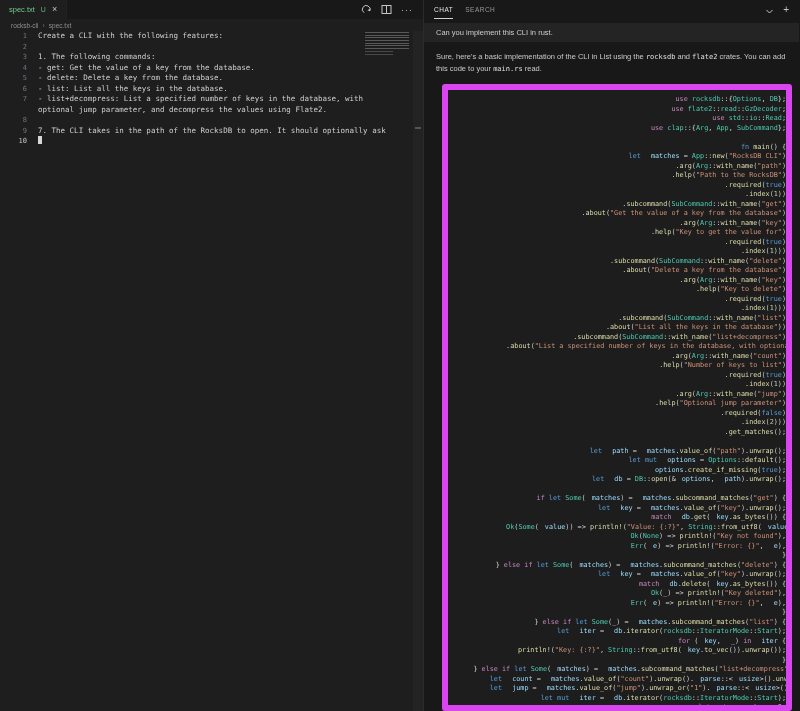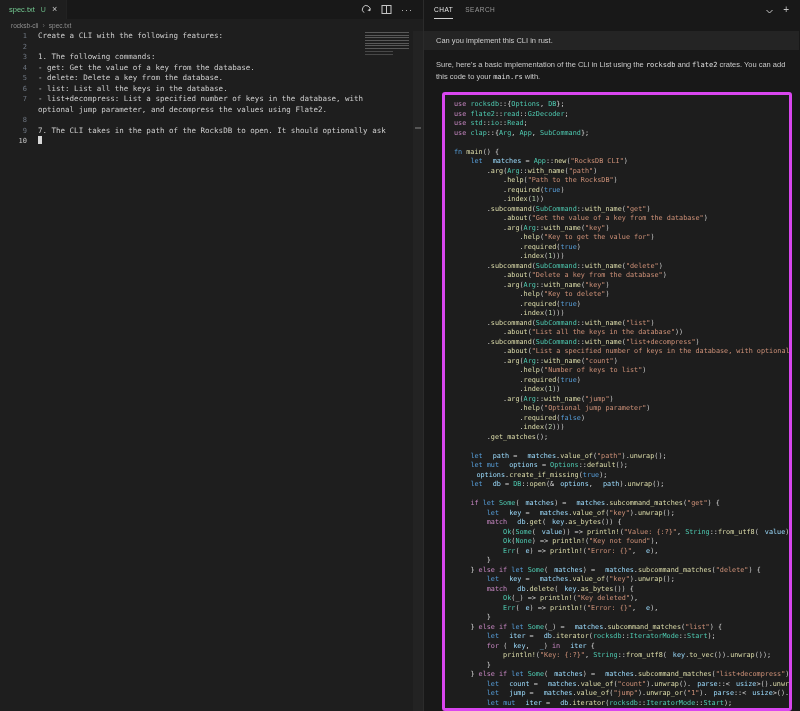--- a/index.html
+++ b/index.html
@@ -33,25 +33,25 @@
   .overview-marker { position:absolute; top:96px; right:2px; width:6px; height:2px; background:#555; }
 
   
   .chat-pane { width:375px; background:#181818; display:flex; flex-direction:column; }
   .chat-header { height:19px; flex:none; display:flex; align-items:stretch; gap:12px; padding:0 10px; }
   .chat-tab { display:flex; align-items:center; font-size:6.5px; letter-spacing:.5px; color:#e4e4e4; border-bottom:1px solid #d0d0d0; cursor:pointer; }
   .chat-tab.inactive { color:#989898; border-bottom:1px solid transparent; }
   .chat-header-icons { margin-left:auto; display:flex; align-items:center; gap:9px; color:#c5c5c5; }
   .plus-icon { font-size:10px; line-height:1; }
   .chat-body { flex:1; display:flex; flex-direction:column; overflow:hidden; }
-  .user-msg { margin-top:12px; background:#242424; padding:5px 12px; font-size:7.5px; color:#cccccc; }
+  .user-msg { margin-top:4px; background:#242424; padding:5px 12px; font-size:7.5px; color:#cccccc; }
   .assistant-msg { padding:9px 12px 4px; font-size:7.5px; line-height:11px; color:#c9c9c9; }
   .assistant-msg code { font-family:"DejaVu Sans Mono", monospace; font-size:7px; color:#e0e0e0; }
-  .code-block { flex:1; margin:5px 7px 0 18px; background:#1d1d1d; border:3px solid #d946ef; border-radius:3px;
-    padding:5px 0 0 9px; font-family:"DejaVu Sans Mono", monospace; font-size:6.8px; overflow:hidden; }
+  .code-block { flex:1; margin:5px 7px 0 18px; background:#1d1d1d; border:6px solid #d946ef; border-radius:3px;
+    padding:5px 0 0 9px; font-family:"DejaVu Sans Mono", monospace; font-size:6.8px; overflow:hidden;text-align:right; }
   .cl { height:9.5px; line-height:9.5px; white-space:pre; color:#d4d4d4; }
   .tk-kw1 { color:#c586c0; }
   .tk-kw2 { color:#569cd6; }
   .tk-type { color:#4ec9b0; }
   .tk-fn { color:#dcdcaa; }
   .tk-str { color:#ce9178; }
   .tk-num { color:#b5cea8; }
   .tk-var { color:#9cdcfe;padding-left:6px; }
   .tk-pun { color:#d4d4d4; }
 </style>
@@ -155,21 +155,21 @@
               <path d="M1.5 2l3 3 3-3" fill="none" stroke="#c5c5c5" stroke-width="1"></path>
             </svg>
         </span>
         <span class="plus-icon">+</span>
       </span>
     </div>
 
     <div class="chat-body">
       <div class="user-msg">Can you implement this CLI in rust.</div>
       <div class="assistant-msg">
-        <span id="assistant-text"><span>Sure, here's a basic implementation of the CLI in List using the </span><code>rocksdb</code><span> and </span><code>flate2</code><span> crates. You can add this code to your </span><code>main.rs</code><span> with.</span></span>
+        <span id="assistant-text"><span>Sure, here's a basic implementation of the CLI in List using the </span><code>rocksdb</code><span> and </span><code>flate2</code><span> crates. You can add this code to your </span><code>main.rs</code><span> read.</span></span>
       </div>
       <div class="code-block" id="chat-code">
           <div class="cl"><span class="tk-kw1">use</span><span class="tk-pun"> </span><span class="tk-type">rocksdb</span><span class="tk-pun">::{</span><span class="tk-type">Options</span><span class="tk-pun">,</span><span class="tk-pun"> </span><span class="tk-type">DB</span><span class="tk-pun">};</span></div>
           <div class="cl"><span class="tk-kw1">use</span><span class="tk-pun"> </span><span class="tk-type">flate2</span><span class="tk-pun">::</span><span class="tk-type">read</span><span class="tk-pun">::</span><span class="tk-type">GzDecoder</span><span class="tk-pun">;</span></div>
           <div class="cl"><span class="tk-kw1">use</span><span class="tk-pun"> </span><span class="tk-type">std</span><span class="tk-pun">::</span><span class="tk-type">io</span><span class="tk-pun">::</span><span class="tk-type">Read</span><span class="tk-pun">;</span></div>
           <div class="cl"><span class="tk-kw1">use</span><span class="tk-pun"> </span><span class="tk-type">clap</span><span class="tk-pun">::{</span><span class="tk-type">Arg</span><span class="tk-pun">,</span><span class="tk-pun"> </span><span class="tk-type">App</span><span class="tk-pun">,</span><span class="tk-pun"> </span><span class="tk-type">SubCommand</span><span class="tk-pun">};</span></div>
           <div class="cl">&nbsp;</div>
           <div class="cl"><span class="tk-kw2">fn</span><span class="tk-pun"> </span><span class="tk-fn">main</span><span class="tk-pun">()</span><span class="tk-pun"> </span><span class="tk-pun">{</span></div>
           <div class="cl"><span class="tk-pun">    </span><span class="tk-kw2">let</span><span class="tk-pun"> </span><span class="tk-var">matches</span><span class="tk-pun"> </span><span class="tk-pun">=</span><span class="tk-pun"> </span><span class="tk-type">App</span><span class="tk-pun">::</span><span class="tk-fn">new</span><span class="tk-pun">(</span><span class="tk-str">"RocksDB CLI"</span><span class="tk-pun">)</span></div>
           <div class="cl"><span class="tk-pun">        </span><span class="tk-pun">.</span><span class="tk-fn">arg</span><span class="tk-pun">(</span><span class="tk-type">Arg</span><span class="tk-pun">::</span><span class="tk-fn">with_name</span><span class="tk-pun">(</span><span class="tk-str">"path"</span><span class="tk-pun">)</span></div>

